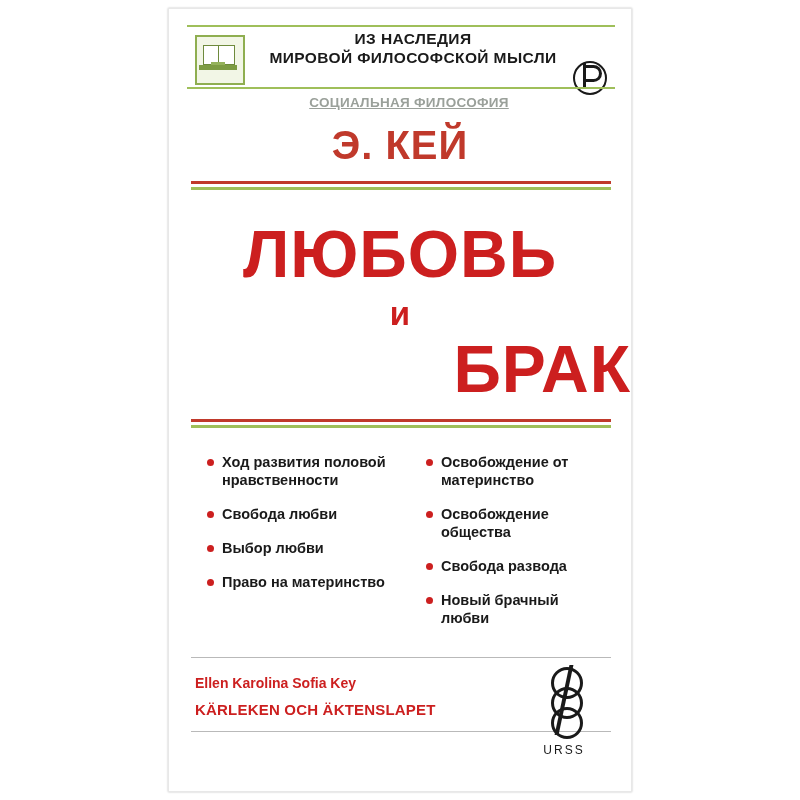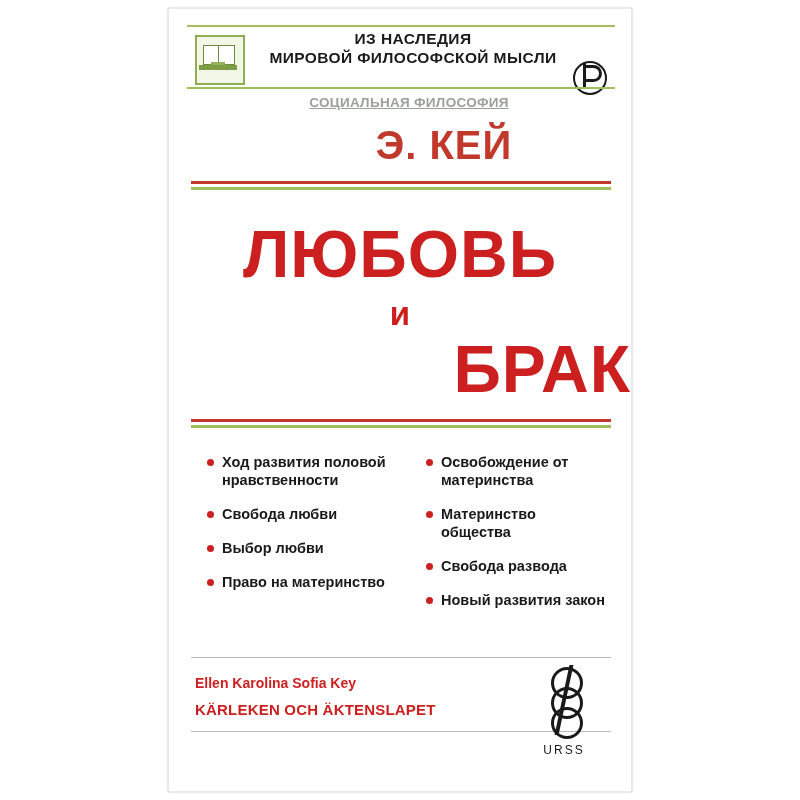--- a/index.html
+++ b/index.html
@@ -154,21 +154,20 @@
   .author {
     position: absolute;
     left: 0;
     top: 114px;
     width: 100%;
     text-align: center;
     font-weight: bold;
     font-size: 40px;
     letter-spacing: 1px;
     color: #c0392b;
-    padding-left: 44px;
   }
 
   
   .rule-pair {
     position: absolute;
     left: 22px;
     width: 420px;
   }
   .rule-pair .r1 {
     height: 3px;
@@ -378,33 +377,33 @@
           <span class="b-text">Выбор любви</span>
         </div>
         <div class="b-item">
           <span class="b-dot"></span>
           <span class="b-text">Право на материнство</span>
         </div>
       </div>
       <div class="col">
         <div class="b-item">
           <span class="b-dot"></span>
-          <span class="b-text">Освобождение от материнства</span>
-        </div>
-        <div class="b-item">
-          <span class="b-dot"></span>
-          <span class="b-text">Материнство общества</span>
+          <span class="b-text">Освобождение от материнство</span>
+        </div>
+        <div class="b-item">
+          <span class="b-dot"></span>
+          <span class="b-text">Освобождение общества</span>
         </div>
         <div class="b-item">
           <span class="b-dot"></span>
           <span class="b-text">Свобода развода</span>
         </div>
         <div class="b-item">
           <span class="b-dot"></span>
-          <span class="b-text">Новый развития закон</span>
+          <span class="b-text">Новый брачный любви</span>
         </div>
       </div>
     </div>
 
     <div class="footer-rule"></div>
     <div class="orig-author">Ellen Karolina Sofia Key</div>
     <div class="orig-title">KÄRLEKEN OCH ÄKTENSLAPET</div>
     <div class="footer-rule2"></div>
 
     <div class="urss-block">

